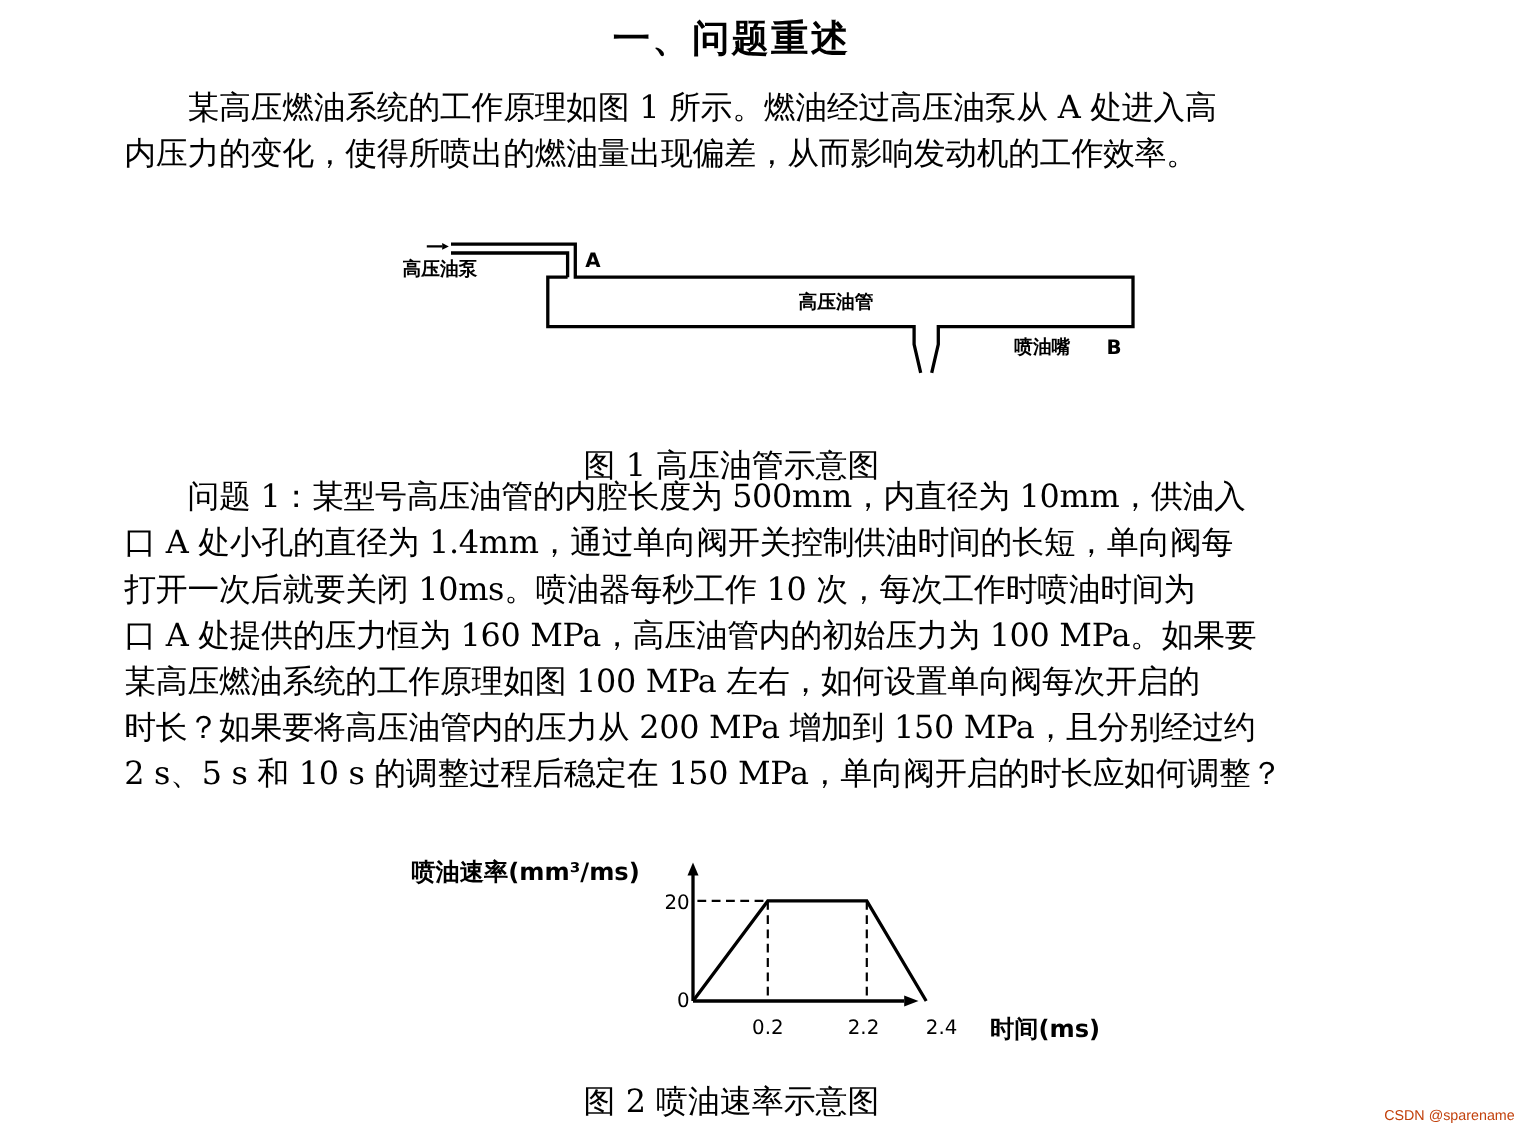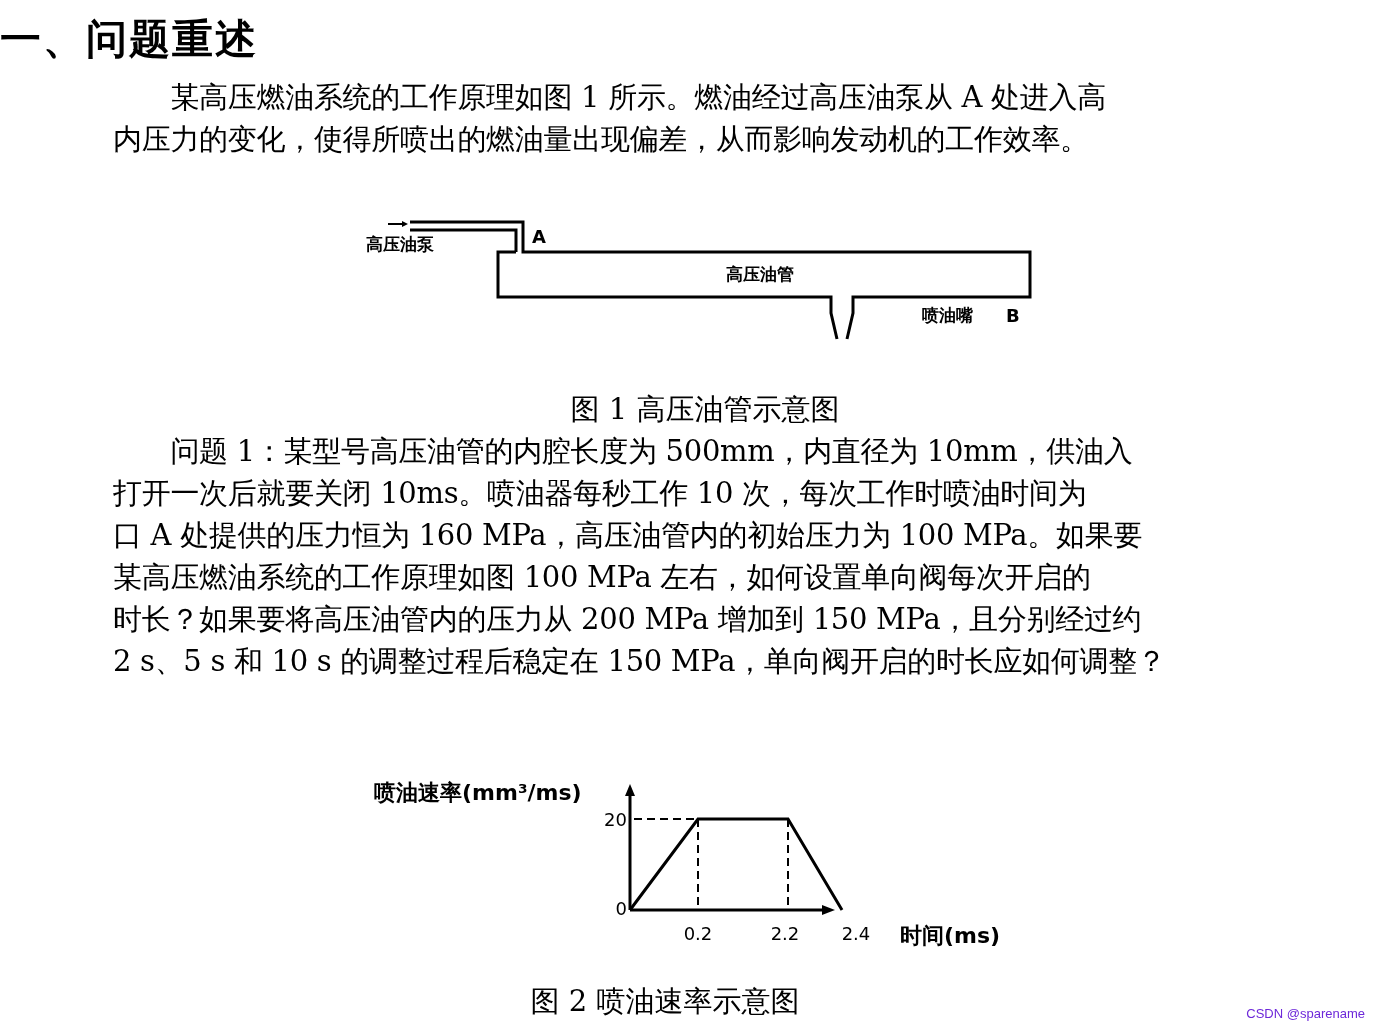--- a/index.html
+++ b/index.html
@@ -1,25 +1,25 @@
 <!DOCTYPE html>
 <html><head>
 <meta charset="utf-8">
 <style>
   html, body { margin:0; padding:0; background:#ffffff; }
   body { width:1391px; height:1030px; position:relative; overflow:hidden; color:#000;
          font-family:"DejaVu Serif","Liberation Serif",serif; }
-  .title { position:absolute; left:0; width:1330px; top:12px; 
-           font-family:"DejaVu Sans","Liberation Sans",sans-serif; font-weight:bold; font-size:41px; letter-spacing:2px; }
+  .title { position:absolute; left:0; width:1330px; top:12px; text-align:center;
+           font-family:"DejaVu Sans","Liberation Sans",sans-serif; font-weight:bold; font-size:34px; letter-spacing:2px; }
   .para { position:absolute; left:113px; width:1110px; font-size:29px; line-height:42px; letter-spacing:-0.3px; }
   .para p { margin:0; white-space:nowrap; }
   .caption { position:absolute; left:0; width:1330px; text-align:center; font-size:29px; }
   svg text { font-family:"DejaVu Sans","Liberation Sans",sans-serif; }
-  .watermark { position:absolute; right:26px; bottom:9px; font-family:"Liberation Sans",sans-serif;
-               font-size:13px; color:#6d28d9; }
+  .watermark { position:absolute; right:14px; bottom:9px; font-family:"Liberation Sans",sans-serif;
+               font-size:13px; color:#c2410c; }
 </style>
 </head>
 <body>
 
 <div class="title">一、问题重述</div>
 
 <div class="para" style="top:76px;">
   <p>　　某高压燃油系统的工作原理如图 1 所示。燃油经过高压油泵从 A 处进入高</p>
   <p>内压力的变化，使得所喷出的燃油量出现偏差，从而影响发动机的工作效率。</p>
 </div>
@@ -35,24 +35,25 @@
     <line x1="28" y1="19" x2="42" y2="19" stroke-width="2"></line>
   </g>
   <polygon points="42,16 48,19 42,22" fill="#000"></polygon>
   <text x="6" y="45" font-size="17" font-weight="bold">高压油泵</text>
   <text x="172" y="38" font-size="18" font-weight="bold" font-family="Liberation Serif, serif">A</text>
   <text x="400" y="75" font-size="17" font-weight="bold" text-anchor="middle">高压油管</text>
   <text x="562" y="116" font-size="17" font-weight="bold">喷油嘴</text>
   <text x="646" y="117" font-size="18" font-weight="bold" font-family="Liberation Serif, serif">B</text>
 </svg>
 
-<div class="caption" style="top:390px;padding-left:40px;">图 1  高压油管示意图</div>
+<div class="caption" style="top:404px;">图 1  高压油管示意图</div>
 
 <div class="para" style="top:430px;">
   <p>　　问题 1：某型号高压油管的内腔长度为 500mm，内直径为 10mm，供油入</p>
+  <p>口 A 处小孔的直径为 1.4mm，通过单向阀开关控制供油时间的长短，单向阀每</p>
   <p>打开一次后就要关闭 10ms。喷油器每秒工作 10 次，每次工作时喷油时间为</p>
   <p>口 A 处提供的压力恒为 160 MPa，高压油管内的初始压力为 100 MPa。如果要</p>
   <p>某高压燃油系统的工作原理如图 100 MPa 左右，如何设置单向阀每次开启的</p>
   <p>时长？如果要将高压油管内的压力从 200 MPa 增加到 150 MPa，且分别经过约</p>
   <p>2 s、5 s 和 10 s 的调整过程后稳定在 150 MPa，单向阀开启的时长应如何调整？</p>
 </div>
 
 <svg style="position:absolute;left:360px;top:770px;" width="680" height="190" viewBox="0 0 680 190">
   <g stroke="#000" fill="none">
 

